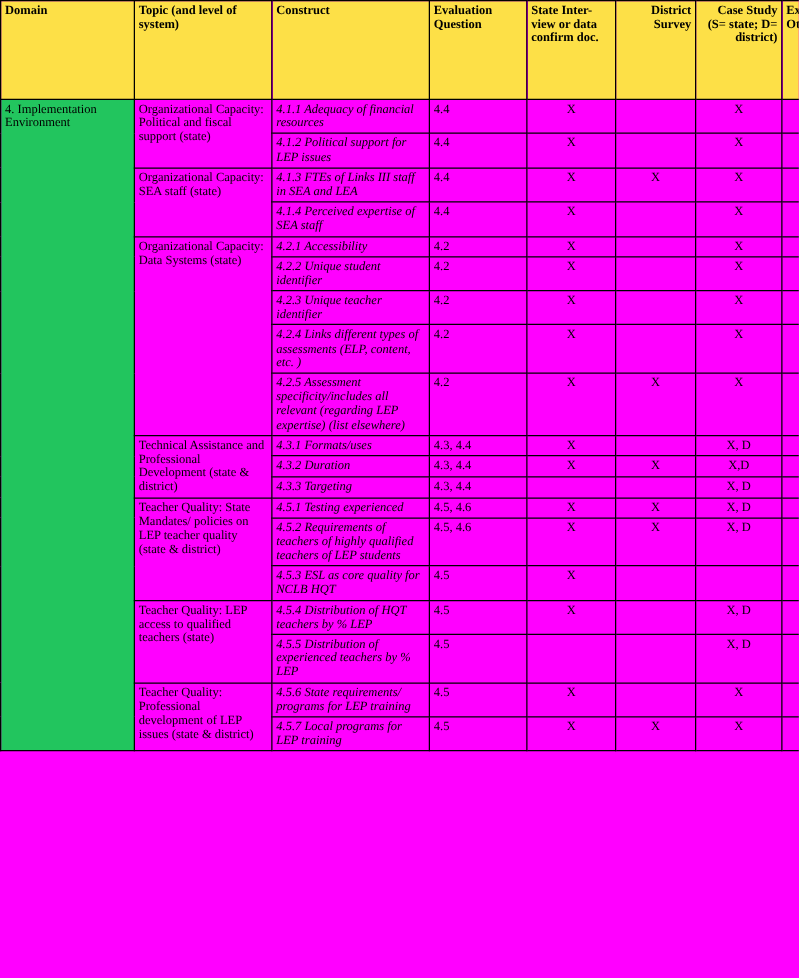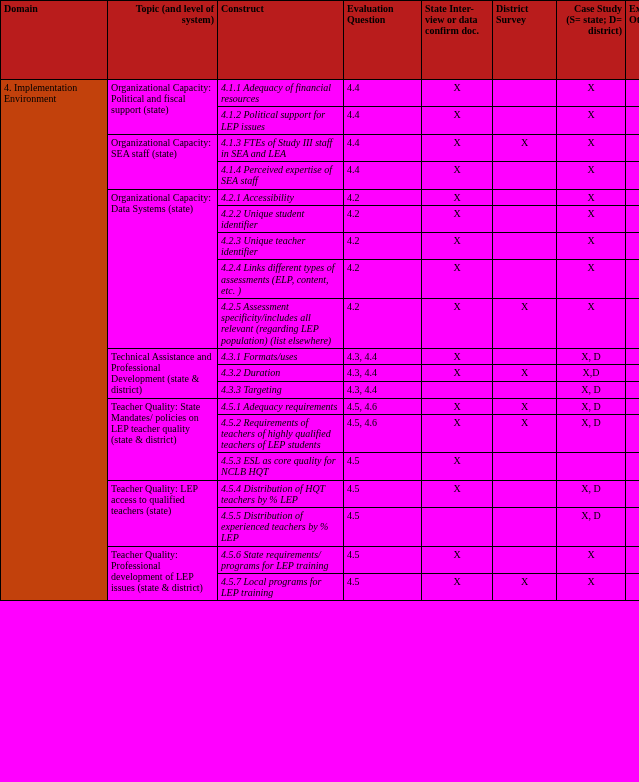--- a/index.html
+++ b/index.html
@@ -28,29 +28,29 @@
   }
   table.matrix th, table.matrix td {
     border: 1px solid #000000;
     vertical-align: top;
     padding: 2px 3px;
     font-size: 10px;
     line-height: 1.12;
     overflow: hidden;
   }
   thead th {
-    background: #b91c1c;
+    background: #fde047;
     font-weight: bold;
     font-size: 10.5px;
     vertical-align: bottom;
     height: 74px;
     color: #000000;
   }
   td.domain-cell {
-    background: #c2410c;
+    background: #22c55e;
     color: #000000;
     font-size: 9.5px;
     vertical-align: middle;
     text-align: left;
     width: 100px;
   }
   td.topic-cell {
     background: #ff00ff;
     color: #000000;
     font-size: 9.5px;
@@ -78,25 +78,25 @@
     font-size: 9.5px;
     text-align: center;
     vertical-align: middle;
   }
   td.c-state { width: 64px; }
   td.c-district { width: 57px; }
   td.c-case { width: 62px; }
   td.c-extant { width: 41px; }
 
   thead th.h-domain { width: 100px; text-align: left; }
-  thead th.h-topic { width: 103px; text-align: right; }
+  thead th.h-topic { width: 103px; text-align: left; }
   thead th.h-construct { width: 119px; text-align: left; }
   thead th.h-eq { width: 71px; text-align: left; }
   thead th.h-state { width: 64px; text-align: left; vertical-align: top; margin-top: 32px; }
-  thead th.h-district { width: 57px; text-align: left; }
+  thead th.h-district { width: 57px; text-align: right; }
   thead th.h-case { width: 62px; text-align: right; vertical-align: top; }
   thead th.h-extant { width: 41px; text-align: left; }
 
   .footer-band {
     position: absolute;
     left: 0;
     bottom: 0;
     width: 639px;
     height: 36px;
     background: #ff00ff;
@@ -134,21 +134,21 @@
         <tr>
           <td class="construct-cell">4.1.2 Political support for LEP issues</td>
           <td class="eq-cell">4.4</td>
           <td class="mark-cell c-state">X</td>
           <td class="mark-cell c-district"></td>
           <td class="mark-cell c-case">X</td>
           <td class="mark-cell c-extant"></td>
         </tr>
         <tr>
           <td class="topic-cell" rowspan="2">Organizational Capacity: SEA staff (state)</td>
-          <td class="construct-cell">4.1.3 FTEs of Study III staff in SEA and LEA</td>
+          <td class="construct-cell">4.1.3 FTEs of Links III staff in SEA and LEA</td>
           <td class="eq-cell">4.4</td>
           <td class="mark-cell c-state">X</td>
           <td class="mark-cell c-district">X</td>
           <td class="mark-cell c-case">X</td>
           <td class="mark-cell c-extant"></td>
         </tr>
         <tr>
           <td class="construct-cell">4.1.4 Perceived expertise of SEA staff</td>
           <td class="eq-cell">4.4</td>
           <td class="mark-cell c-state">X</td>
@@ -183,21 +183,21 @@
         </tr>
         <tr>
           <td class="construct-cell">4.2.4 Links different types of assessments (ELP, content, etc.  )</td>
           <td class="eq-cell">4.2</td>
           <td class="mark-cell c-state">X</td>
           <td class="mark-cell c-district"></td>
           <td class="mark-cell c-case">X</td>
           <td class="mark-cell c-extant"></td>
         </tr>
         <tr>
-          <td class="construct-cell">4.2.5 Assessment specificity/includes all relevant (regarding LEP population) (list elsewhere)</td>
+          <td class="construct-cell">4.2.5 Assessment specificity/includes all relevant (regarding LEP expertise) (list elsewhere)</td>
           <td class="eq-cell">4.2</td>
           <td class="mark-cell c-state">X</td>
           <td class="mark-cell c-district">X</td>
           <td class="mark-cell c-case">X</td>
           <td class="mark-cell c-extant"></td>
         </tr>
         <tr>
           <td class="topic-cell" rowspan="3">Technical Assistance and Professional Development (state &amp; district)</td>
           <td class="construct-cell">4.3.1 Formats/uses</td>
           <td class="eq-cell">4.3, 4.4</td>
@@ -217,21 +217,21 @@
         <tr>
           <td class="construct-cell">4.3.3 Targeting</td>
           <td class="eq-cell">4.3, 4.4</td>
           <td class="mark-cell c-state"></td>
           <td class="mark-cell c-district"></td>
           <td class="mark-cell c-case">X, D</td>
           <td class="mark-cell c-extant"></td>
         </tr>
         <tr>
           <td class="topic-cell" rowspan="3">Teacher Quality: State Mandates/ policies on LEP teacher quality (state &amp; district)</td>
-          <td class="construct-cell">4.5.1 Adequacy requirements</td>
+          <td class="construct-cell">4.5.1 Testing experienced</td>
           <td class="eq-cell">4.5, 4.6</td>
           <td class="mark-cell c-state">X</td>
           <td class="mark-cell c-district">X</td>
           <td class="mark-cell c-case">X, D</td>
           <td class="mark-cell c-extant">X</td>
         </tr>
         <tr>
           <td class="construct-cell">4.5.2 Requirements of teachers of highly qualified teachers of LEP students</td>
           <td class="eq-cell">4.5, 4.6</td>
           <td class="mark-cell c-state">X</td>

